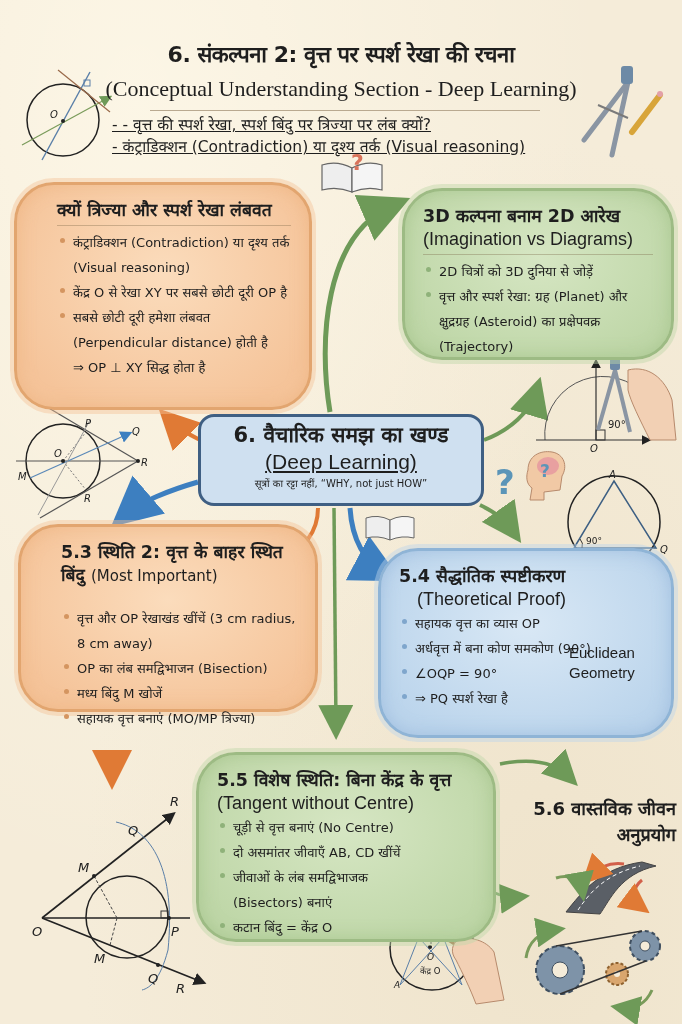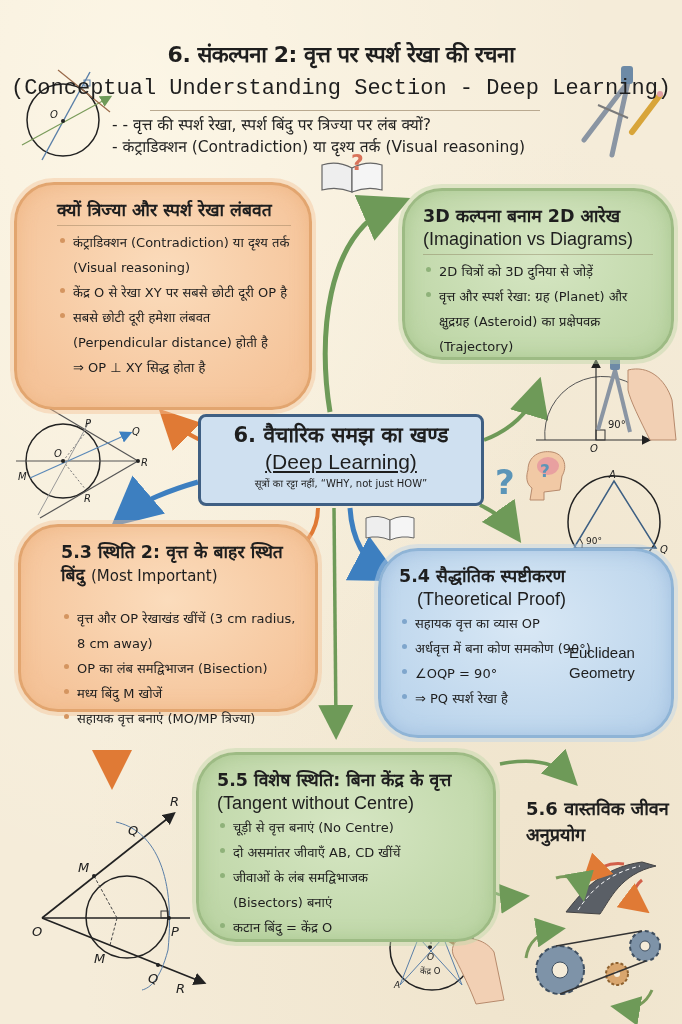--- a/index.html
+++ b/index.html
@@ -13,25 +13,25 @@
     color: #1e1e1e;
     position: relative;
   }
   .abs { position: absolute; }
   .title {
     left: 0; width: 682px; top: 38px; text-align: center;
     font-size: 22px; font-weight: bold; letter-spacing: -0.5px;
   }
   .subtitle {
     left: 0; width: 682px; top: 76px; text-align: center;
-    font-family: Liberation Mono, monospace;
+    font-family: Liberation Serif, serif;
     font-size: 22px;
   }
   .title-rule { left: 150px; top: 110px; width: 390px; height: 1px; background: #b9a990; }
-  .intro { left: 112px; top: 114px; font-size: 15.5px; line-height: 22px; }
+  .intro { left: 112px; top: 114px; font-size: 15.5px; line-height: 22px; text-decoration: underline; }
   .intro div { white-space: nowrap; }
 
   .cloud {
     position: absolute;
     border-radius: 40px;
     padding: 14px 18px;
   }
   .cloud.orange {
     background: radial-gradient(ellipse at 50% 40%, #fbdcbc, #f5c49a 80%);
     border: 3px solid #e2a56f;
@@ -59,29 +59,29 @@
   }
   .cloud.orange li::before { background: #d49560; }
   .cloud.green li::before { background: #8fb27a; }
   .cloud.blue li::before { background: #7fa6cc; }
   .cloud li.cont::before { display: none; }
 
   .center-box {
     left: 198px; top: 414px; width: 286px; height: 92px;
     background: #cfe0f0;
     border: 3px solid #3f5f83;
-    border-radius: 8px;
+    border-radius: 16px;
     text-align: center;
     padding-top: 5px;
   }
   .center-box .t1 { font-size: 21px; font-weight: bold; line-height: 27px; }
   .center-box .t2 { font-family: "Liberation Sans", sans-serif; font-size: 21px; line-height: 25px; text-decoration: underline; }
   .center-box .t3 { font-size: 10px; line-height: 20px; }
 
-  .app-title { left: 526px; top: 796px; width: 150px; text-align: left; font-size: 18px; font-weight: bold; line-height: 26px; }
+  .app-title { left: 526px; top: 796px; width: 150px; text-align: right; font-size: 18px; font-weight: bold; line-height: 26px; }
 
   svg.layer { position: absolute; left: 0; top: 0; pointer-events: none; }
 </style>
 </head>
 <body>
 
 <svg class="layer" width="682" height="1024" viewBox="0 0 682 1024">
   <defs>
     <marker id="ahG" markerWidth="10" markerHeight="10" refX="6" refY="5" orient="auto">
         <path d="M0,0 L10,5 L0,10 z" fill="#6e9a58"></path>

